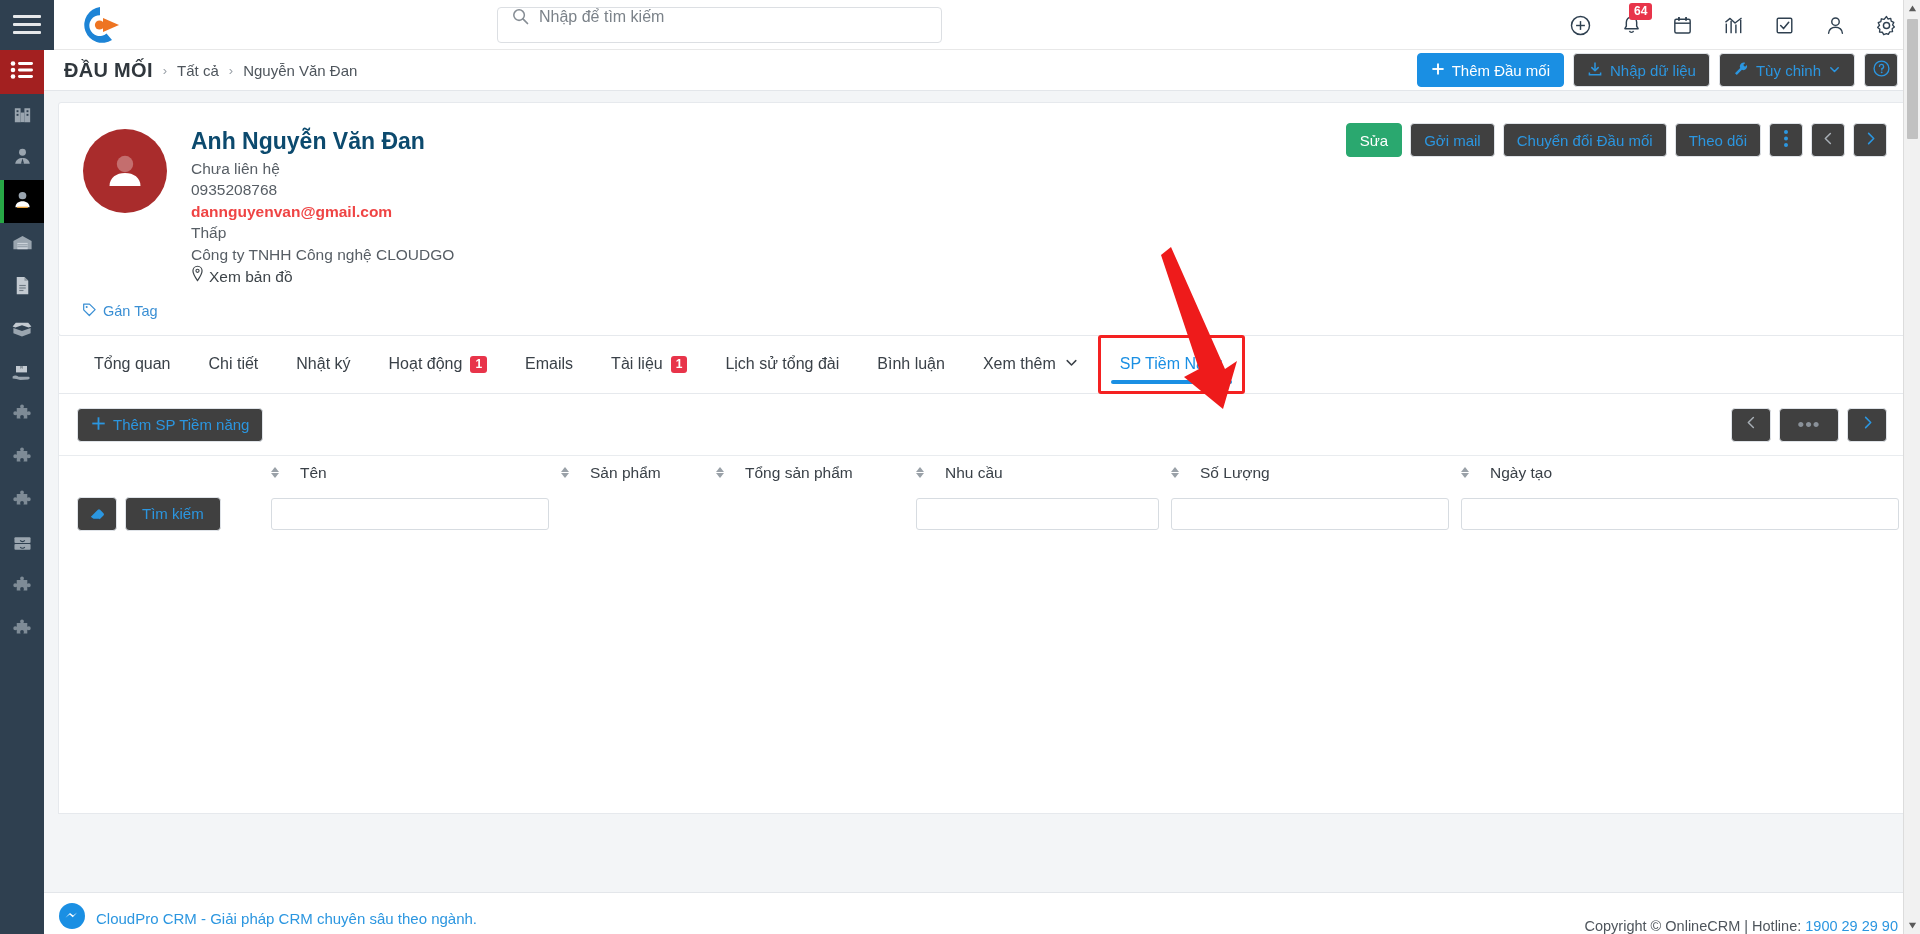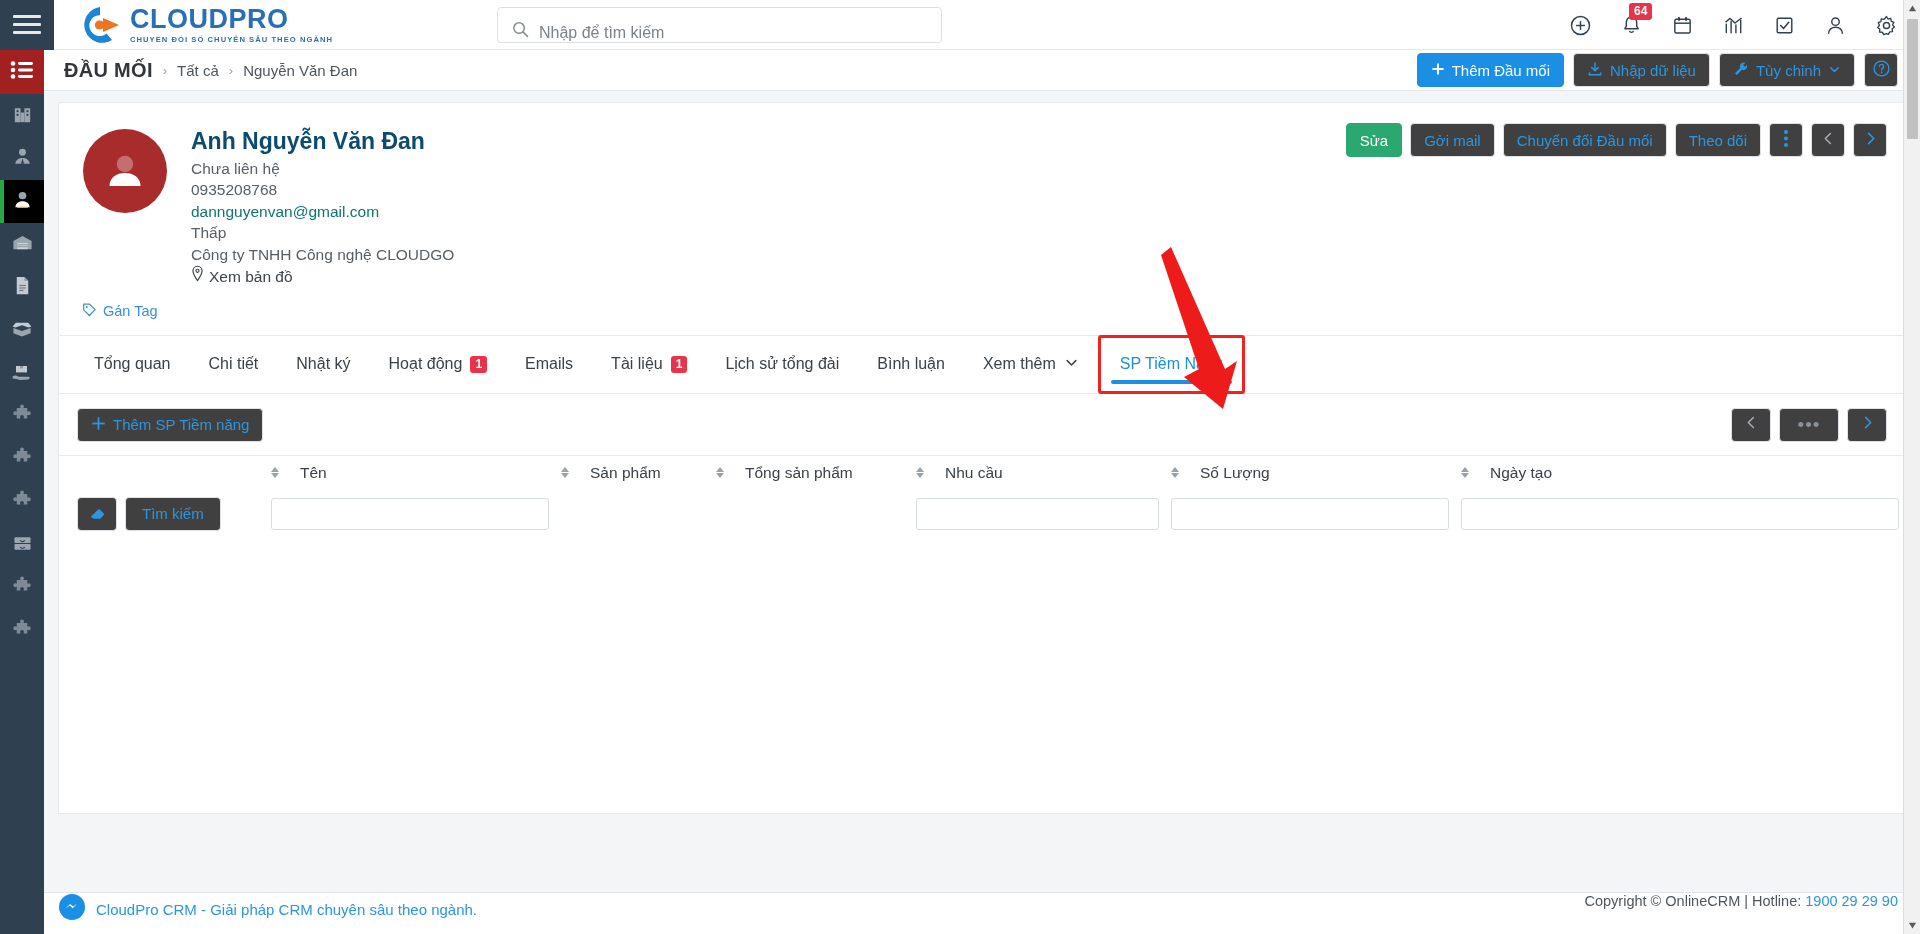--- a/index.html
+++ b/index.html
@@ -36,21 +36,21 @@
     font-size: 27px; font-weight: bold; letter-spacing: 0.5px; color: #2a6fb5;
   }
   .brand-sub {
     font-size: 7.6px; color: #2a6fb5; letter-spacing: 1.05px; margin-top: 3px;
     font-weight: bold;
   }
   .search-wrap {
     position: absolute; left: 497px; top: 7px;
     width: 445px; height: 36px;
     border: 1px solid #dcdfe3; border-radius: 4px;
-    display: flex; align-items: flex-end; background: #fff;
+    display: flex; align-items: flex-start; background: #fff;
   }
   .search-wrap .mag { margin-left: 14px; margin-right: 10px; flex-shrink: 0; }
   .search-input {
     flex: 1; border: none; outline: none;
     font-size: 16px; color: #5b6168;
     font-family: "Liberation Sans", sans-serif;
     background: transparent;
   }
   .search-input::placeholder { color: #7b8289; }
   .search-caret { margin-right: 14px; cursor: pointer; }
@@ -134,21 +134,21 @@
   .profile { display: flex; padding: 24px 22px 14px 22px; position: relative; }
   .avatar {
     width: 84px; height: 84px; border-radius: 50%;
     background: #a92c2c; flex-shrink: 0;
     display: flex; align-items: center; justify-content: center;
     margin-left: 2px; margin-top: 2px;
   }
   .pinfo { margin-left: 24px; }
   .pname { font-size: 23px; color: #0c4a6e; font-weight: bold; line-height: 1.25; margin-bottom: 2px; }
   .pline { font-size: 15.5px; color: #575e65; line-height: 1.39; }
-  .pline.link { color: #0f766e; cursor: pointer; }
+  .pline.link { color: #ef4444; cursor: pointer; font-weight: bold; }
   .pline.map { color: #3d4449; display: flex; align-items: center; gap: 5px; cursor: pointer; }
   .tag-row { padding: 0 22px 14px 23px; }
   .tag-link {
     font-size: 14.5px; color: #3a8fd4; display: inline-flex; align-items: center; gap: 6px; cursor: pointer;
   }
   .card-actions {
     position: absolute; right: 18px; top: 20px;
     display: flex; align-items: center; gap: 8px;
   }
   .btn-green { background: #2aa86f; border-color: #2aa86f; color: #fff; }
@@ -217,21 +217,21 @@
   .btn-eraser { width: 40px; height: 34px; }
   .btn-find { height: 34px; padding: 0 16px; font-size: 15px; }
 
   
   .arrow-anno { position: absolute; pointer-events: none; z-index: 30; }
 
   
   .footer {
     height: 42px; min-height: 42px; background: #fff;
     border-top: 1px solid #e3e6ea;
-    display: flex; align-items: flex-start;
+    display: flex; align-items: flex-end;
     padding: 0 22px 0 0;
     position: relative;
   }
   .footer-left {
     display: flex; align-items: center; gap: 10px; padding-left: 14px;
   }
   .footer-text { font-size: 15px; color: #2b96e0; cursor: pointer; }
   .footer-right { margin-left: auto; font-size: 14.5px; color: #4e555c; }
   .footer-right .ph { color: #2b96e0; cursor: pointer; }
 
@@ -264,24 +264,20 @@
     </div>
   </div>
 
   <div class="brand">
     <div class="brand-mark">
       <svg width="42" height="42" viewBox="0 0 42 42">
         <path d="M21 3 A18 18 0 1 0 33 36 L27.5 29.5 A10.4 10.4 0 1 1 21 11.2 Z" fill="#1d84d6"></path>
         <path d="M24 14 L40 21 L24 28 Z" fill="#ee7422"></path>
         <circle cx="20.5" cy="21" r="4.6" fill="#ee7422"></circle>
       </svg>
-    </div>
-    <div class="brand-text">
-      <div class="brand-title">CLOUDPRO</div>
-      <div class="brand-sub">CHUYỂN ĐỔI SỐ CHUYÊN SÂU THEO NGÀNH</div>
     </div>
   </div>
 
   <div class="search-wrap">
     <span class="mag">
       <svg width="17" height="17" viewBox="0 0 18 18">
           <circle cx="7.5" cy="7.5" r="5.6" fill="none" stroke="#868d94" stroke-width="1.6"></circle>
           <line x1="11.6" y1="11.6" x2="16.4" y2="16.4" stroke="#868d94" stroke-width="1.8" stroke-linecap="round"></line>
         </svg>
     </span>

